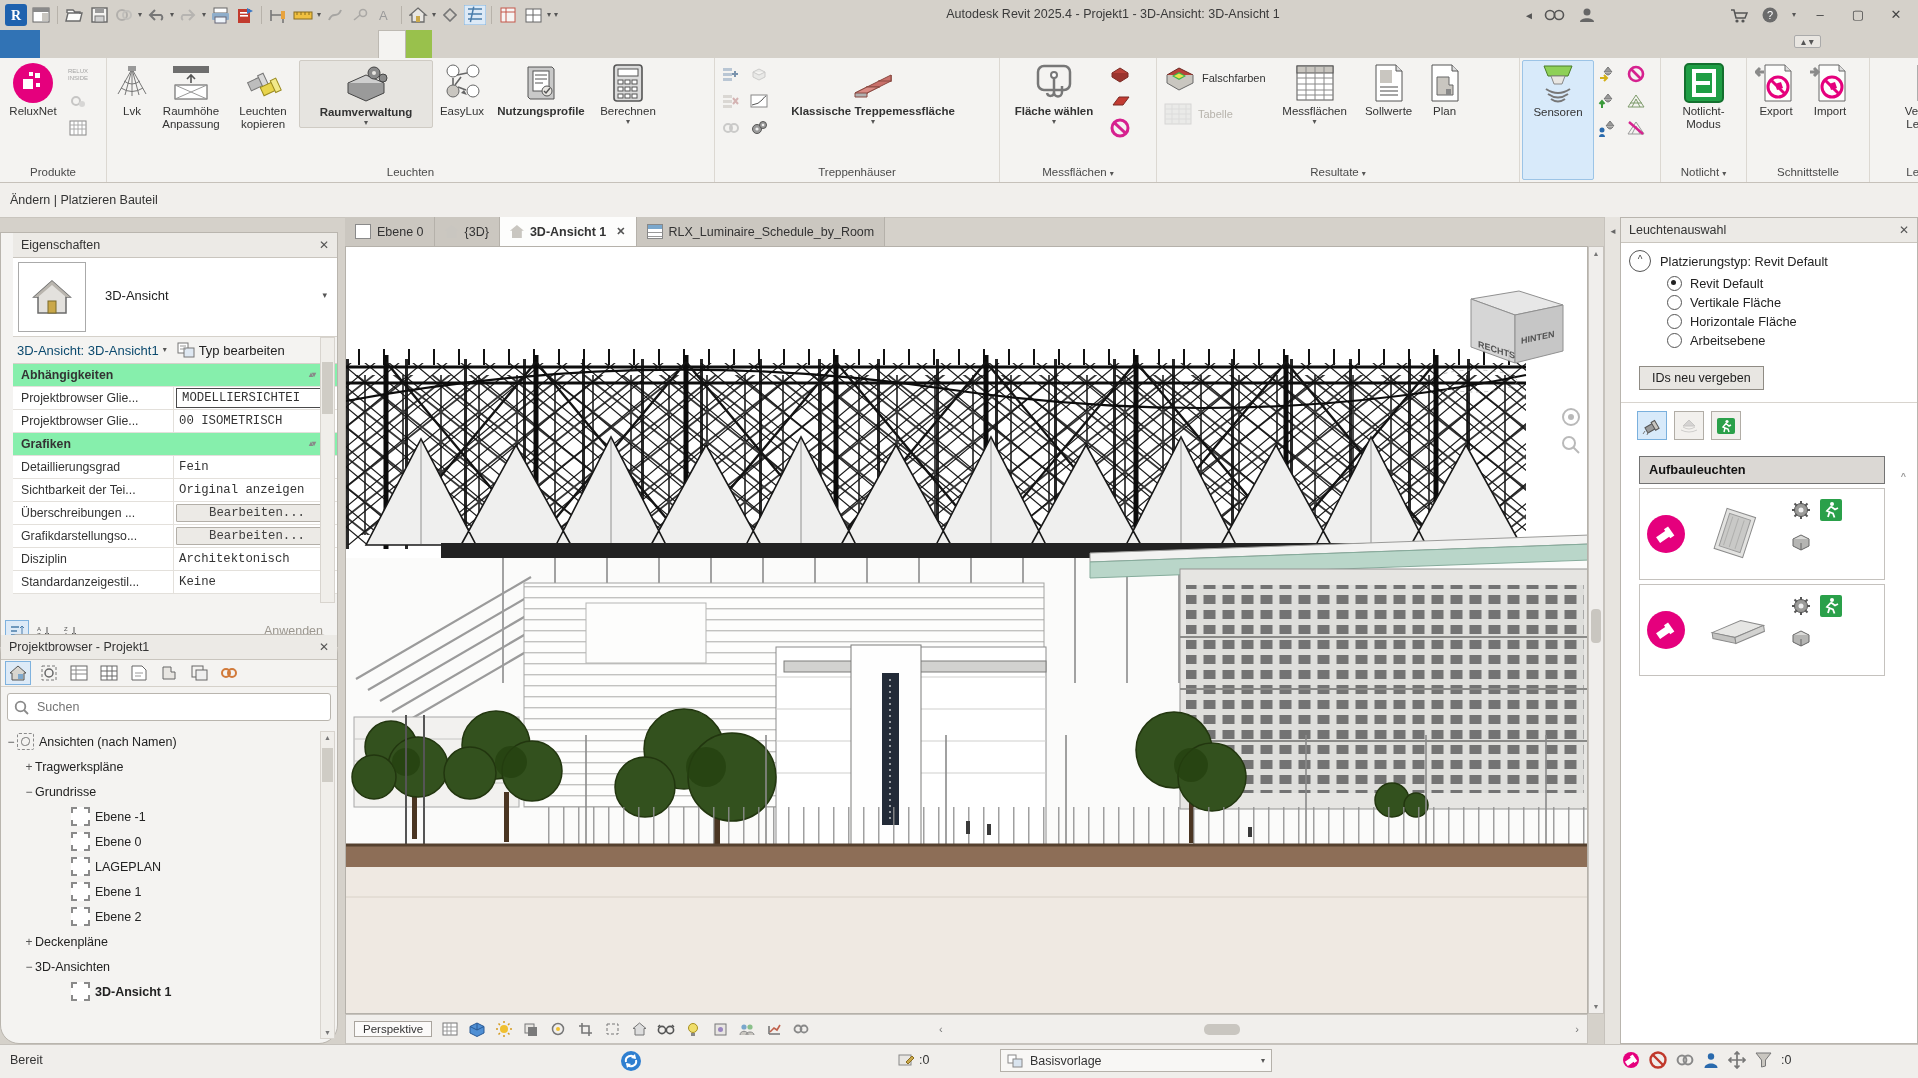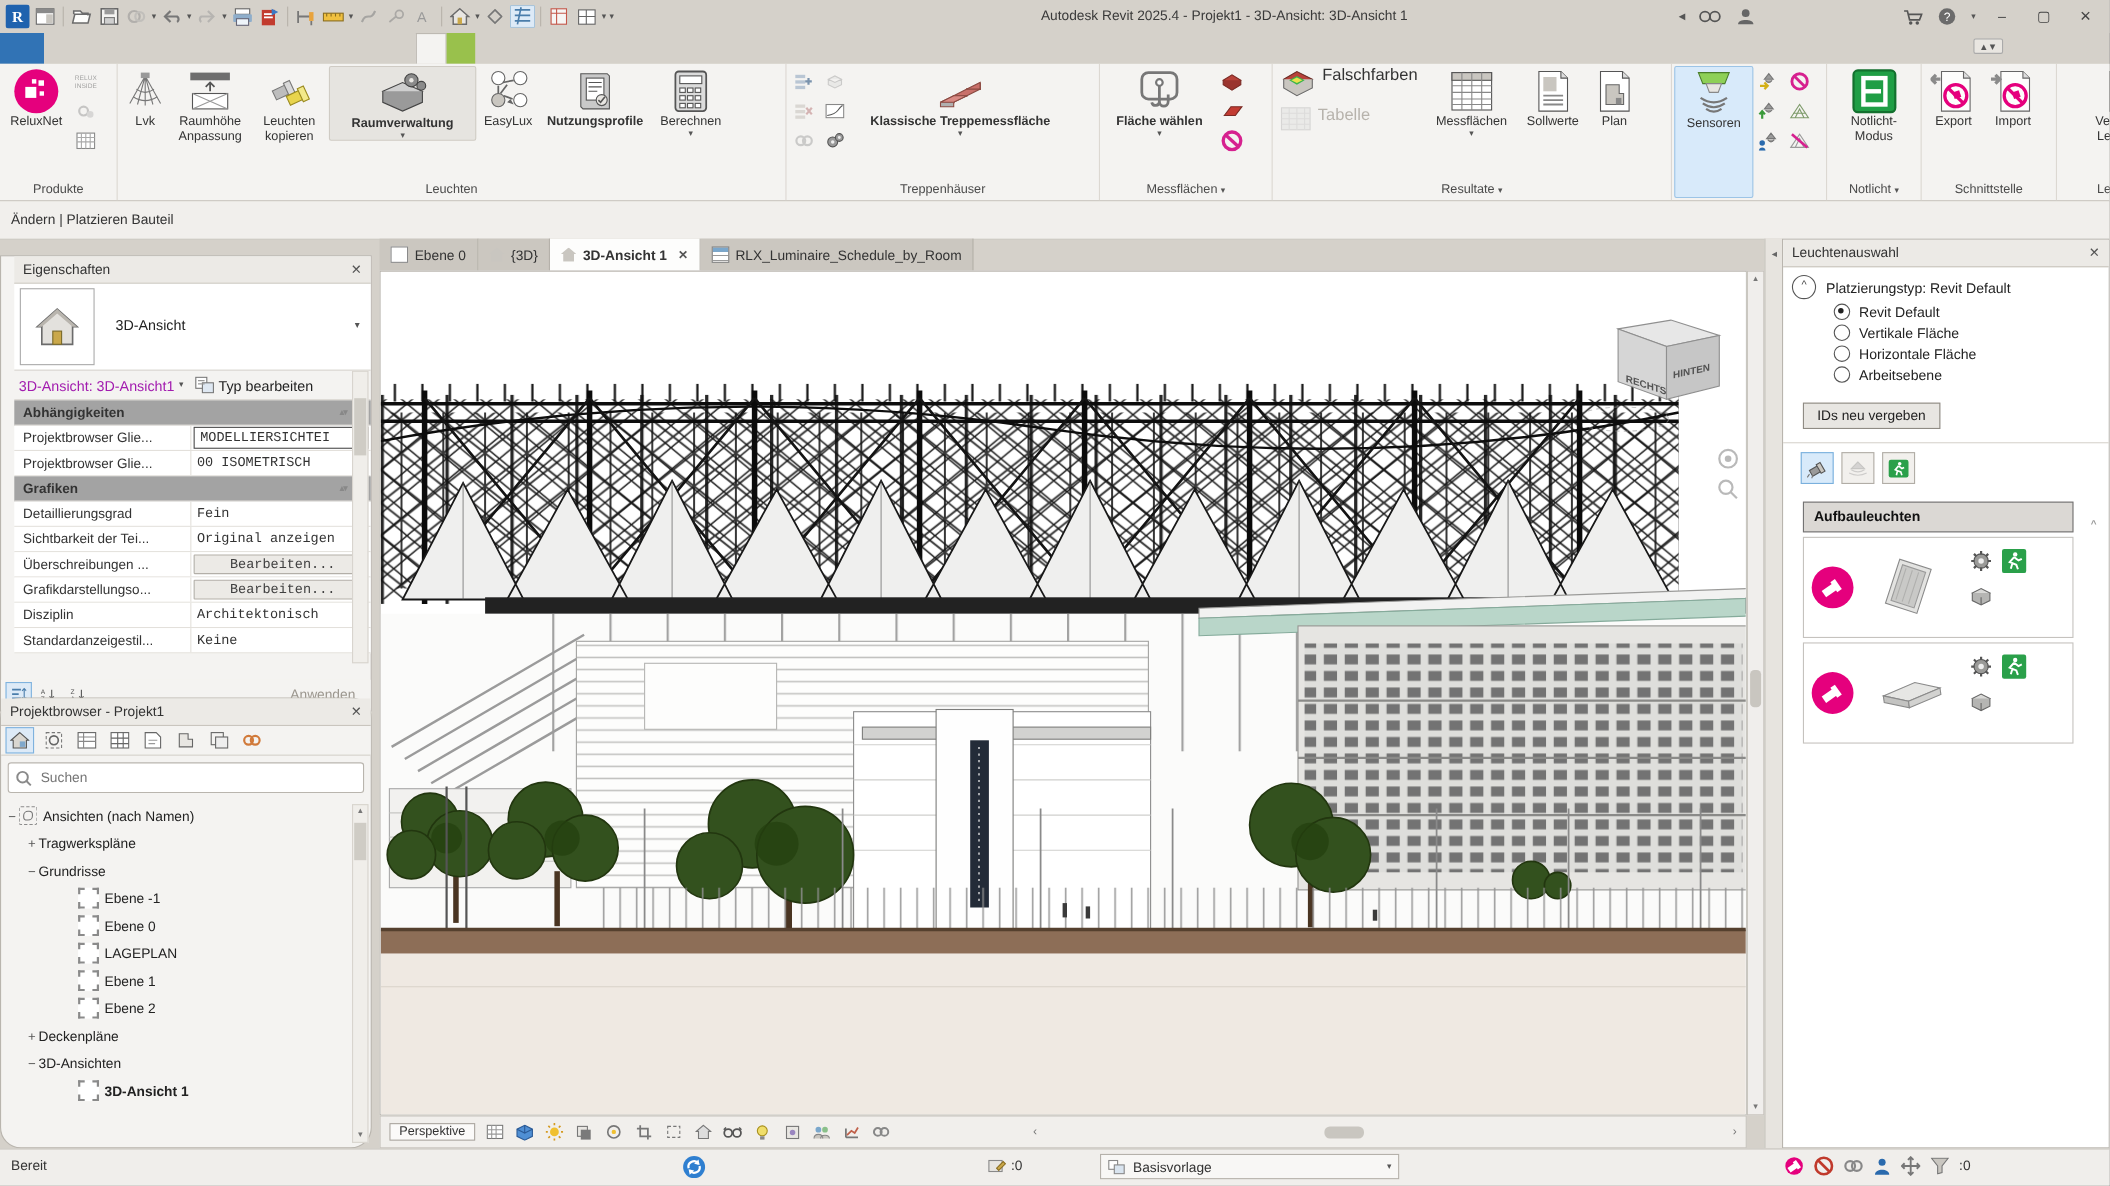--- a/index.html
+++ b/index.html
@@ -26,40 +26,40 @@
   .rg{display:flex;flex-direction:column;border-right:1px solid #dcd8d2;flex:none;}
   .rbody{flex:1;display:flex;align-items:flex-start;padding:2px 2px 0;}
   .rlabel{height:19px;line-height:19px;text-align:center;font-size:11.5px;color:#4a4a4a;white-space:nowrap;overflow:hidden;}
   .rbtn{display:flex;flex-direction:column;align-items:center;font-size:11.5px;line-height:1.12;text-align:center;color:#333;padding-top:2px;flex:none;}
   .rbtn .ric{height:42px;display:flex;align-items:center;justify-content:center;}
   .rbtn .rlab{padding-top:1px;}
   .rbtn.pressed{background:#e6e4e0;border:1px solid #cfcbc4;border-radius:2px;}
   .rbtn.sel{background:#d8eafa;border:1px solid #9cc4e6;border-radius:2px;height:116px;}
   .rsmallcol{display:flex;flex-direction:column;gap:7px;padding:4px 3px 0;flex:none;}
   .rsmall{width:22px;height:20px;display:flex;align-items:center;justify-content:center;}
-  .rrow{display:flex;gap:5px;font-size:15px;color:#333;height:36px;}
+  .rrow{display:flex;align-items:center;gap:5px;font-size:11px;color:#333;height:36px;}
   .rrow.dis{color:#b7b3ac;}
   .nowrap{white-space:nowrap;font-weight:bold;}
   
   .optbar{position:absolute;left:0;top:183px;right:0;height:34px;background:#f1efec;border-bottom:1px solid #c9c5bе;border-bottom:1px solid #c9c5be;font-size:12.5px;color:#333;line-height:34px;padding-left:10px;}
   
   .lpanel{position:absolute;left:0;width:338px;background:#f4f3f1;border:1px solid #b9b5ae;box-sizing:border-box;}
   .phead{height:24px;line-height:24px;font-size:12.5px;color:#333;padding-left:8px;background:#eceae6;border-bottom:1px solid #c9c5be;position:relative;}
   .phead .px{position:absolute;right:8px;top:0;color:#555;font-size:12px;}
   #props{top:232px;height:415px;padding-left:12px;}
   .preview{position:relative;height:78px;background:#fff;border-bottom:1px solid #d5d1ca;}
   .pvbox{position:absolute;left:5px;top:4px;width:66px;height:68px;border:1px solid #aaa;background:#fff;display:flex;align-items:center;justify-content:center;}
   .pvlabel{position:absolute;left:92px;top:30px;font-size:13px;color:#222;}
   .pvcaret{position:absolute;right:10px;top:32px;font-size:9px;color:#555;}
   .typerow{height:26px;display:flex;align-items:center;font-size:12.5px;background:#f4f3f1;border-bottom:1px solid #d5d1ca;padding:0 4px;gap:4px;white-space:nowrap;overflow:hidden;}
   .ptable{position:relative;font-size:12.3px;}
   .prow{display:flex;height:22px;line-height:22px;border-bottom:1px solid #e3e0db;background:#fff;}
   .prow .plab{width:152px;padding-left:8px;color:#333;white-space:nowrap;overflow:hidden;flex:none;border-right:1px solid #e3e0db;}
   .prow .pval{flex:1;padding-left:5px;white-space:nowrap;overflow:hidden;position:relative;font-family:Liberation Mono, monospace;}
-  .prow.section{background:#a3a3a3;font-weight:bold;}
+  .prow.section{background:#86efac;font-weight:bold;}
   .prow.section .plab{width:auto;border-right:none;}
   .prow.section::after{content:"▴▾";font-size:8px;color:#888;margin-left:auto;padding-right:22px;letter-spacing:-1px;}
   .prow.input .pval{border:1px solid #4a4a4a;margin:1px 2px;line-height:18px;height:18px;background:#fff;}
   .prow.btn .pval{border:1px solid #b3afa8;background:#eceae6;color:#404040;text-align:center;margin:2px 4px 2px 2px;line-height:16px;height:16px;border-radius:1px;}
   .pscroll{position:absolute;right:2px;top:104px;width:13px;height:264px;background:#f0eeea;border:1px solid #d8d4ce;}
   .pscroll .thumb{position:absolute;left:1px;right:1px;top:24px;height:52px;background:#cfccc5;}
   .pfoot{position:absolute;bottom:2px;left:0;right:0;height:26px;display:flex;align-items:center;gap:3px;padding:0 4px;background:#f4f3f1;}
   .sico{width:22px;height:20px;border:1px solid transparent;display:flex;align-items:center;justify-content:center;font-size:10px;color:#444;}
   .sico.on{border-color:#7fb2de;background:#ddeaf7;}
   .applybtn{margin-left:auto;font-size:12.5px;color:#9b968e;padding:2px 10px;}
@@ -757,21 +757,21 @@
           <svg width="44" height="44">
             <path d="M22,6 L40,22 H36 V38 H8 V22 H4 Z" fill="#e3e1dd" stroke="#6b6b6b" stroke-width="1.5"></path>
             <path d="M22,6 L40,22 H36 L22,10 L8,22 H4 Z" fill="#b9b5ae"></path>
             <rect x="18" y="26" width="8" height="12" fill="#caa84a" stroke="#7a6a2a"></rect>
           </svg>
         </span>
       <span class="pvlabel">3D-Ansicht</span>
       <span class="pvcaret">▾</span>
     </div>
     <div class="typerow">
-      <span style="font-size:13px;color:#a21caf;">3D-Ansicht: 3D-Ansicht1</span>
+      <span style="font-size:13px;color:#0c4a6e;">3D-Ansicht: 3D-Ansicht1</span>
       <span class="caret">▾</span>
       <svg width="18" height="16" style="flex:none;margin-left:6px">
           <rect x="1" y="1" width="10" height="10" fill="#fff" stroke="#777"></rect>
           <rect x="7" y="6" width="10" height="9" fill="#dfe8f2" stroke="#777"></rect>
           <path d="M3,4 H9 M3,7 H9" stroke="#999"></path>
         </svg>
       <span style="font-size:13px;color:#222;">Typ bearbeiten</span>
     </div>
     <div class="ptable">
 

